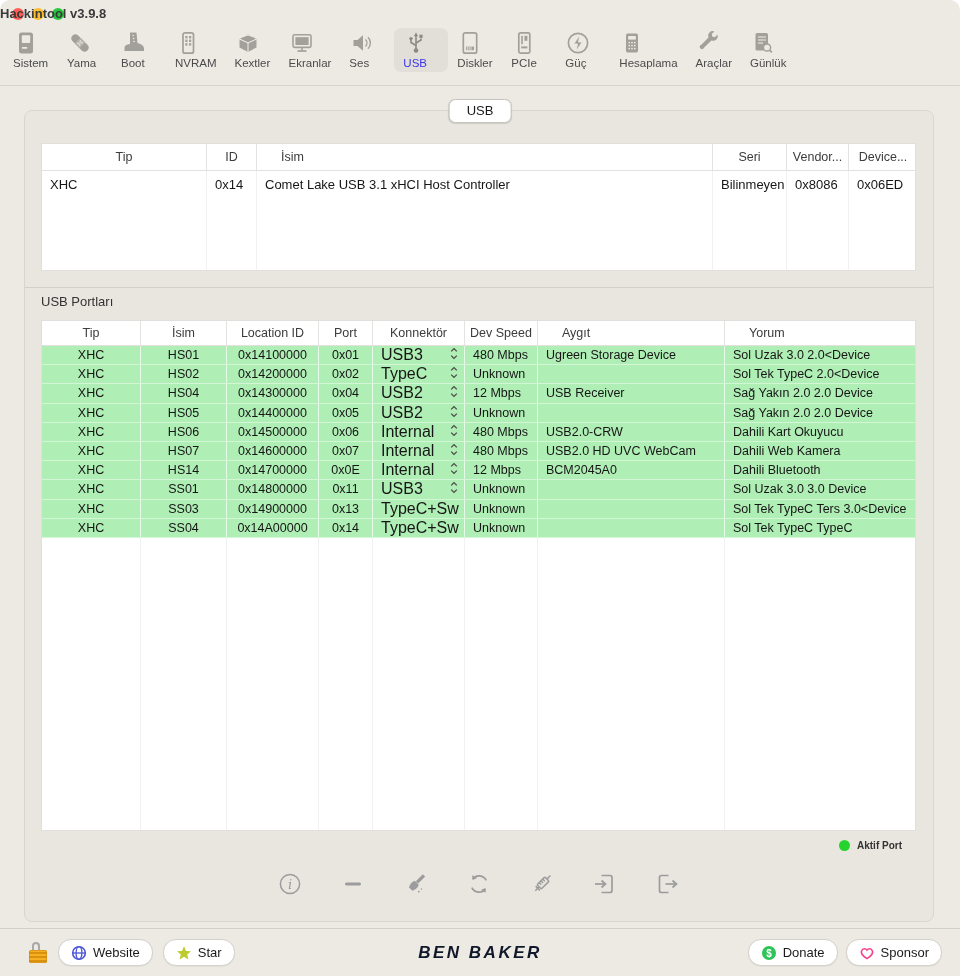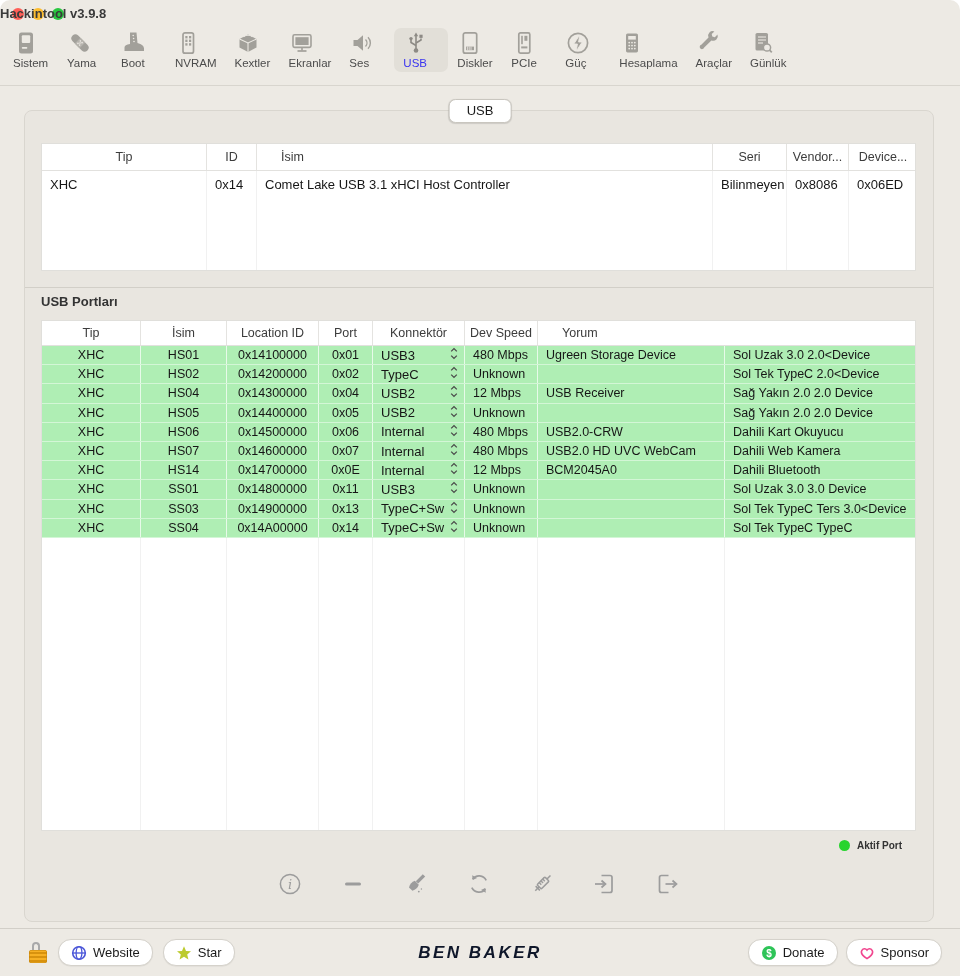--- a/index.html
+++ b/index.html
@@ -36,24 +36,24 @@
   .row{display:grid;box-sizing:border-box;}
   .row.active{background:#AFEEB4;border-bottom:1px solid rgba(255,255,255,.45);}
   .td{font-size:12.5px;color:#161616;display:flex;align-items:center;padding:0 8px;border-right:1px solid rgba(0,0,0,.055);box-sizing:border-box;white-space:nowrap;overflow:hidden;}
   .row.active .td{border-right:1px solid rgba(255,255,255,.7);}
   .td:last-child,.row.active .td:last-child{border-right:none;}
   .c-center{justify-content:center;}
   .filler{display:grid;flex:1;}
   .filler .td{height:100%;}
 
   .connector-cell{justify-content:space-between;padding-right:6px;}
-  .connector-label{font-size:13px;}
+  .connector-label{font-size:16px;}
   .stepper{flex:0 0 auto;margin-left:4px;}
 
-  .section-title{position:absolute;font-size:13px;font-weight:bold;color:#333;}
+  .section-title{position:absolute;font-size:13px;font-weight:normal;color:#333;}
   .tbl-divider{position:absolute;left:0;width:100%;height:1px;background:#D2CFC8;}
 
   
   .legend{position:absolute;display:flex;align-items:center;gap:7px;}
   .legend-dot{width:11px;height:11px;border-radius:50%;background:#27D42E;}
   .legend-label{font-size:10px;font-weight:bold;color:#333;}
 
   
   .actions{position:absolute;left:0;right:0;display:flex;justify-content:center;gap:37px;}
   .action-btn{width:26px;height:26px;padding:0;border:none;background:transparent;cursor:default;}
@@ -267,20 +267,21 @@
     <div class="section-title" style="left:16px;top:183px;">USB Portları</div>
 
     <div class="tbl" id="ports-table" style="left:16px;top:209px;width:875px;height:511px;">
         <div class="tbl-head" style="grid-template-columns: 99px 86px 92px 54px 92px 73px 187px 192px; height: 25px;">
           <div class="th c-center">Tip</div>
           <div class="th c-center">İsim</div>
           <div class="th c-center">Location ID</div>
           <div class="th c-center">Port</div>
           <div class="th c-center">Konnektör</div>
           <div class="th c-center">Dev Speed</div>
+          <div class="th">Aygıt</div>
           <div class="th">Yorum</div>
         </div>
         <div class="row active" style="grid-template-columns: 99px 86px 92px 54px 92px 73px 187px 192px; height: 19.2px;">
           <div class="td c-center">XHC</div>
           <div class="td c-center">HS01</div>
           <div class="td c-center">0x14100000</div>
           <div class="td c-center">0x01</div>
           <div class="td connector-cell">
             <span class="connector-label">USB3</span>
             <span class="stepper"><svg width="8" height="13" viewBox="0 0 8 13">

